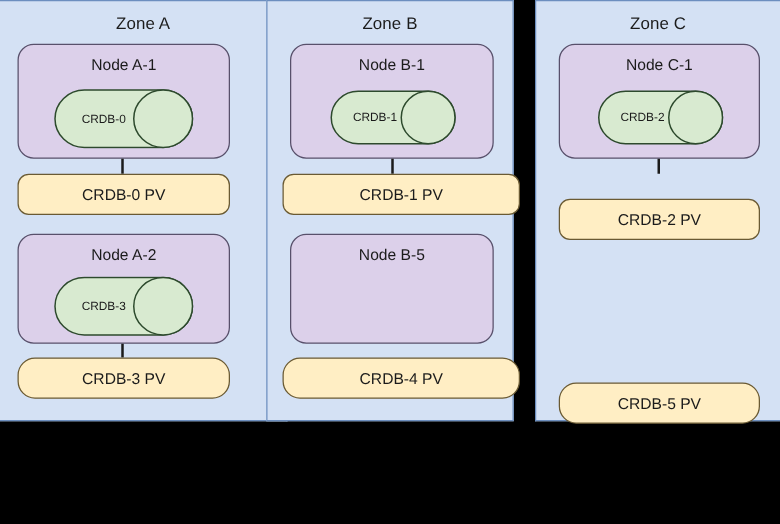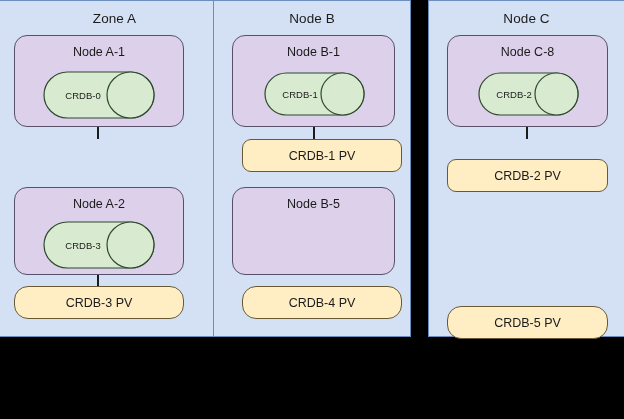--- a/index.html
+++ b/index.html
@@ -110,21 +110,21 @@
   }
   .pv-label {
     font-size: 12.5px;
     color: #1b1b1b;
   }
 
   .pv-row1 { top: 138px; height: 33px; }
   .pv-row2 { top: 285px; height: 33px; border-radius: 14px; }
 
   .pv-inset-a { left: 14px; width: 170px; }
-  .pv-inset-b { left: 28px; width: 160px; }
+  .pv-inset-b { left: 12px; width: 190px; }
   .pv-inset-c { left: 18px; width: 161px; margin-top: 20px; }
 </style>
 </head>
 <body>
 
 <div id="canvas">
 
   <div class="zone" id="zone-a">
     <div class="zone-title">Zone A</div>
 
@@ -132,39 +132,42 @@
       <div class="node-title">Node A-1</div>
       <div class="crdb" style="left:28px; top:35px; width:112px; height:48px;text-decoration:underline;">
         <svg width="112" height="48" viewBox="0 0 112 48">
           <path d="M24.5,1 H87.5 A23.5,23 0 0 1 87.5,47 H24.5 A23.5,23 0 0 1 24.5,1 Z" fill="#d8ead0" stroke="#2d4a2d" stroke-width="1.2"></path>
           <ellipse cx="87.5" cy="24" rx="23.5" ry="23" fill="#d8ead0" stroke="#2d4a2d" stroke-width="1.2"></ellipse>
         </svg>
         <div class="crdb-label" style="left:0; width:80px;">CRDB-0</div>
       </div>
     </div>
     <div class="connector" style="left:97px; top:126px; height:12px;"></div>
+    <div class="pv pv-row1 pv-inset-a">
+      <span class="pv-label">CRDB-0 PV</span>
+    </div>
 
     <div class="node node-row2 node-inset-a">
       <div class="node-title">Node A-2</div>
       <div class="crdb" style="left:28px; top:33px; width:112px; height:48px;">
         <svg width="112" height="48" viewBox="0 0 112 48">
           <path d="M24.5,1 H87.5 A23.5,23 0 0 1 87.5,47 H24.5 A23.5,23 0 0 1 24.5,1 Z" fill="#d8ead0" stroke="#2d4a2d" stroke-width="1.2"></path>
           <ellipse cx="87.5" cy="24" rx="23.5" ry="23" fill="#d8ead0" stroke="#2d4a2d" stroke-width="1.2"></ellipse>
         </svg>
         <div class="crdb-label" style="left:0; width:80px;">CRDB-3</div>
       </div>
     </div>
     <div class="connector" style="left:97px; top:274px; height:11px;"></div>
     <div class="pv pv-row2 pv-inset-a">
       <span class="pv-label">CRDB-3 PV</span>
     </div>
   </div>
 
   <div class="zone" id="zone-b">
-    <div class="zone-title">Node B</div>
+    <div class="zone-title">Zone B</div>
 
     <div class="node node-row1 node-inset-b">
       <div class="node-title">Node B-1</div>
       <div class="crdb" style="left:31px; top:36px; width:101px; height:44px;">
         <svg width="101" height="44" viewBox="0 0 101 44">
           <path d="M22.5,1 H78.5 A21.5,21 0 0 1 78.5,43 H22.5 A21.5,21 0 0 1 22.5,1 Z" fill="#d8ead0" stroke="#2d4a2d" stroke-width="1.2"></path>
           <ellipse cx="78.5" cy="22" rx="21.5" ry="21" fill="#d8ead0" stroke="#2d4a2d" stroke-width="1.2"></ellipse>
         </svg>
         <div class="crdb-label" style="left:0; width:72px;text-align:center;">CRDB-1</div>
       </div>
@@ -176,24 +179,24 @@
 
     <div class="node node-row2 node-inset-b">
       <div class="node-title">Node B-5</div>
     </div>
     <div class="pv pv-row2 pv-inset-b">
       <span class="pv-label">CRDB-4 PV</span>
     </div>
   </div>
 
   <div class="zone" id="zone-c">
-    <div class="zone-title">Node C</div>
+    <div class="zone-title">Zone C</div>
 
     <div class="node node-row1 node-inset-c">
-      <div class="node-title">Node C-8</div>
+      <div class="node-title">Node C-1</div>
       <div class="crdb" style="left:30px; top:36px; width:101px; height:44px;text-align:right;">
         <svg width="101" height="44" viewBox="0 0 101 44">
           <path d="M22.5,1 H78.5 A21.5,21 0 0 1 78.5,43 H22.5 A21.5,21 0 0 1 22.5,1 Z" fill="#d8ead0" stroke="#2d4a2d" stroke-width="1.2"></path>
           <ellipse cx="78.5" cy="22" rx="21.5" ry="21" fill="#d8ead0" stroke="#2d4a2d" stroke-width="1.2"></ellipse>
         </svg>
         <div class="crdb-label" style="left:0; width:72px;">CRDB-2</div>
       </div>
     </div>
     <div class="connector" style="left:97px; top:126px; height:12px;"></div>
     <div class="pv pv-row1 pv-inset-c">

